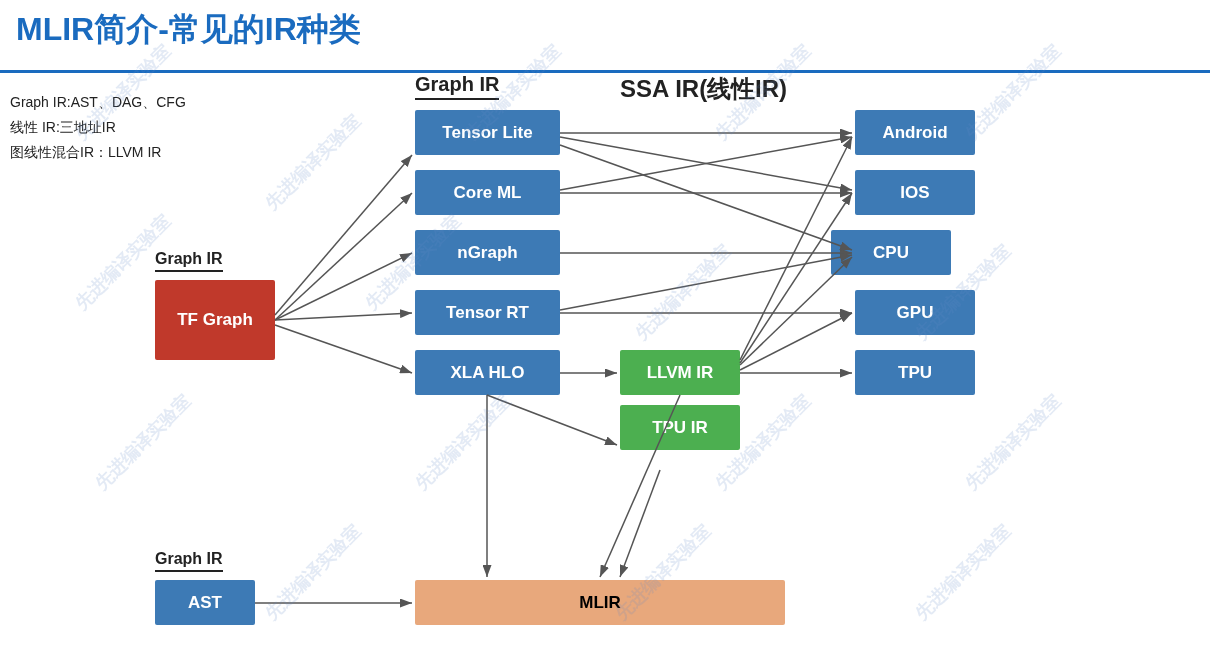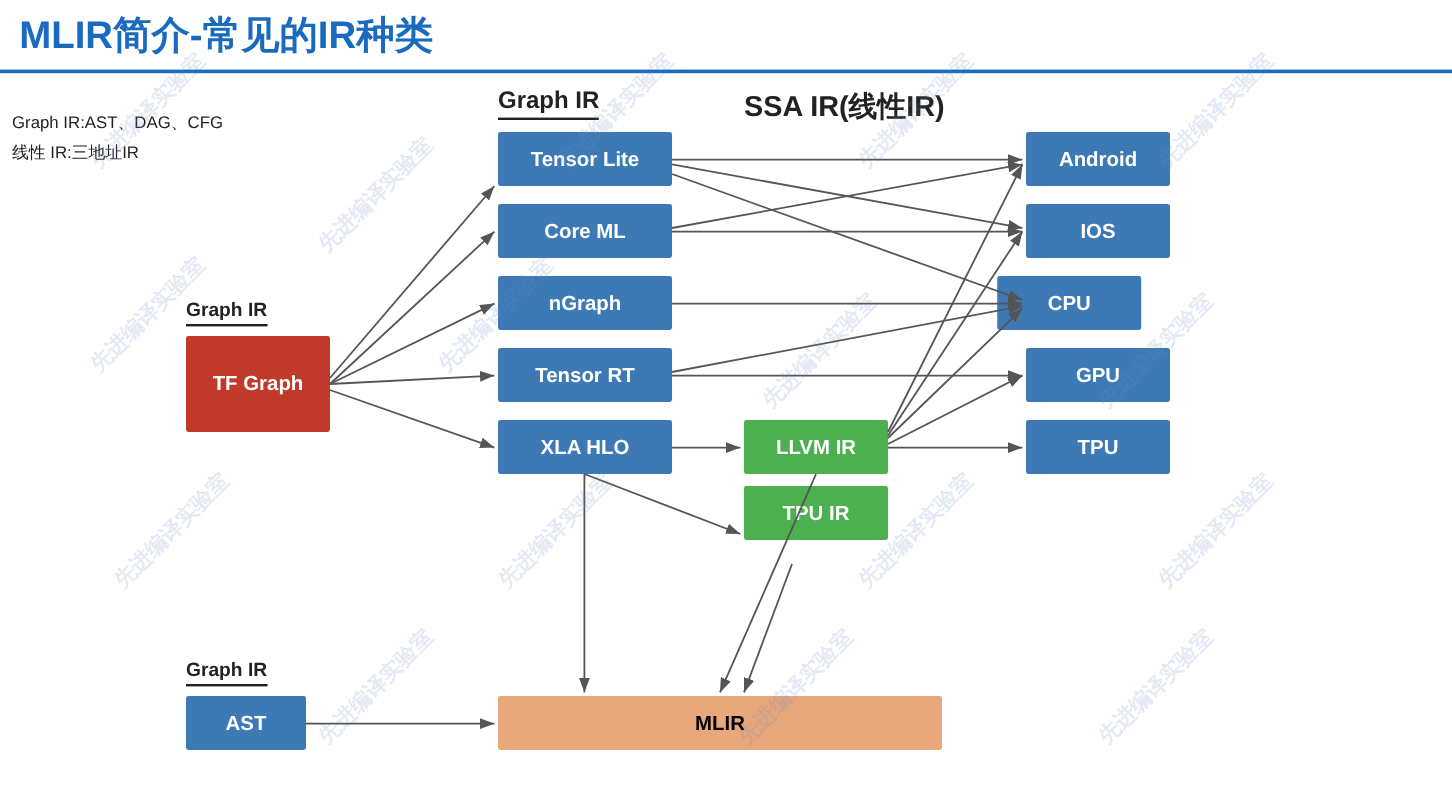--- a/index.html
+++ b/index.html
@@ -18,21 +18,21 @@
       font-size: 18px;
       font-weight: bold;
       transform: rotate(-45deg);
       white-space: nowrap;
       pointer-events: none;
       z-index: 10;
       font-family: "Microsoft YaHei", Arial, sans-serif;
     }
 
     .title-area {
-      padding: 8px 16px 4px 16px;
+      padding: 8px 16px 16px 16px;
     }
 
     .main-title {
       font-size: 32px;
       font-weight: bold;
       color: #1a6bbf;
       margin-bottom: 2px;
     }
 
     .blue-line {
@@ -187,20 +187,21 @@
 <div class="watermark" style="top:560px; left:900px;">先进编译实验室</div>
 
 <div class="title-area">
   <div class="main-title">MLIR简介-常见的IR种类</div>
 </div>
 <div class="blue-line"></div>
 
 <div class="left-text">
   <div>Graph IR:AST、DAG、CFG</div>
   <div>线性   IR:三地址IR</div>
+  <div>图线性混合IR：LLVM IR</div>
 </div>
 
 <div class="diagram">
 
   <div class="label-graph-ir-top">Graph IR</div>
   <div class="label-ssa-ir">SSA IR(线性IR)</div>
   <div class="label-graph-ir-mid">Graph IR</div>
   <div class="label-graph-ir-bot">Graph IR</div>
 
   <div class="box box-red" id="tf-graph">TF Graph</div>

